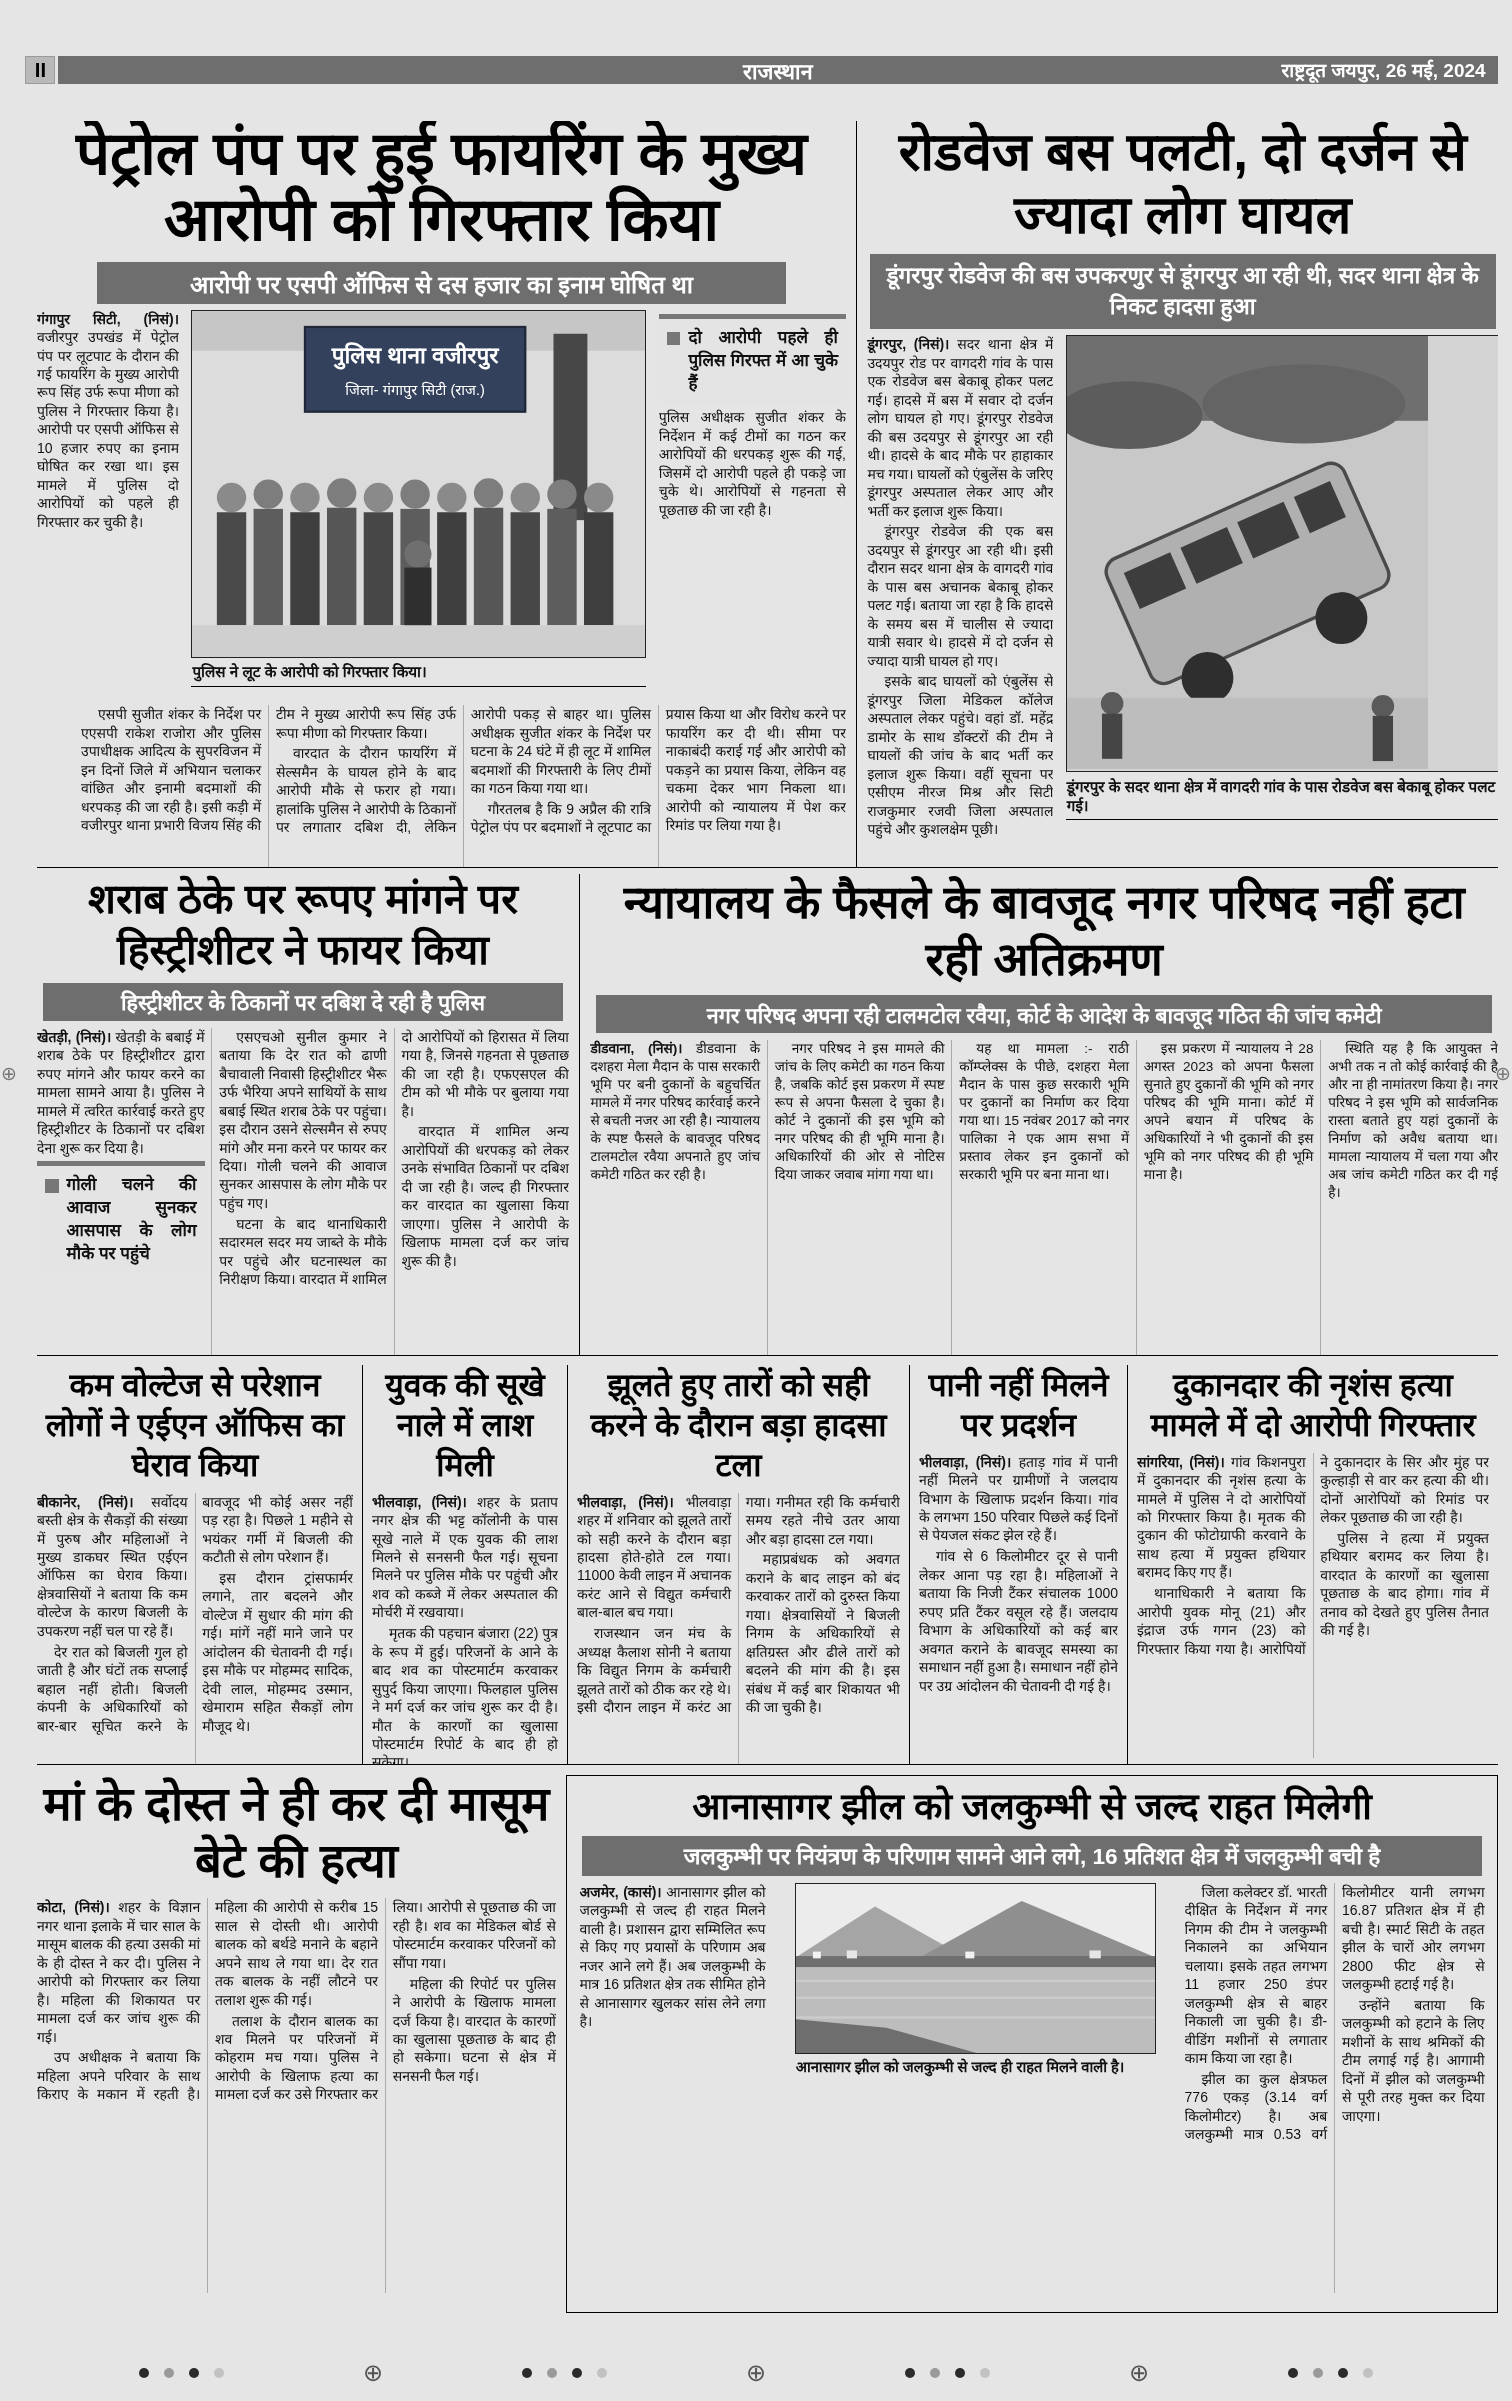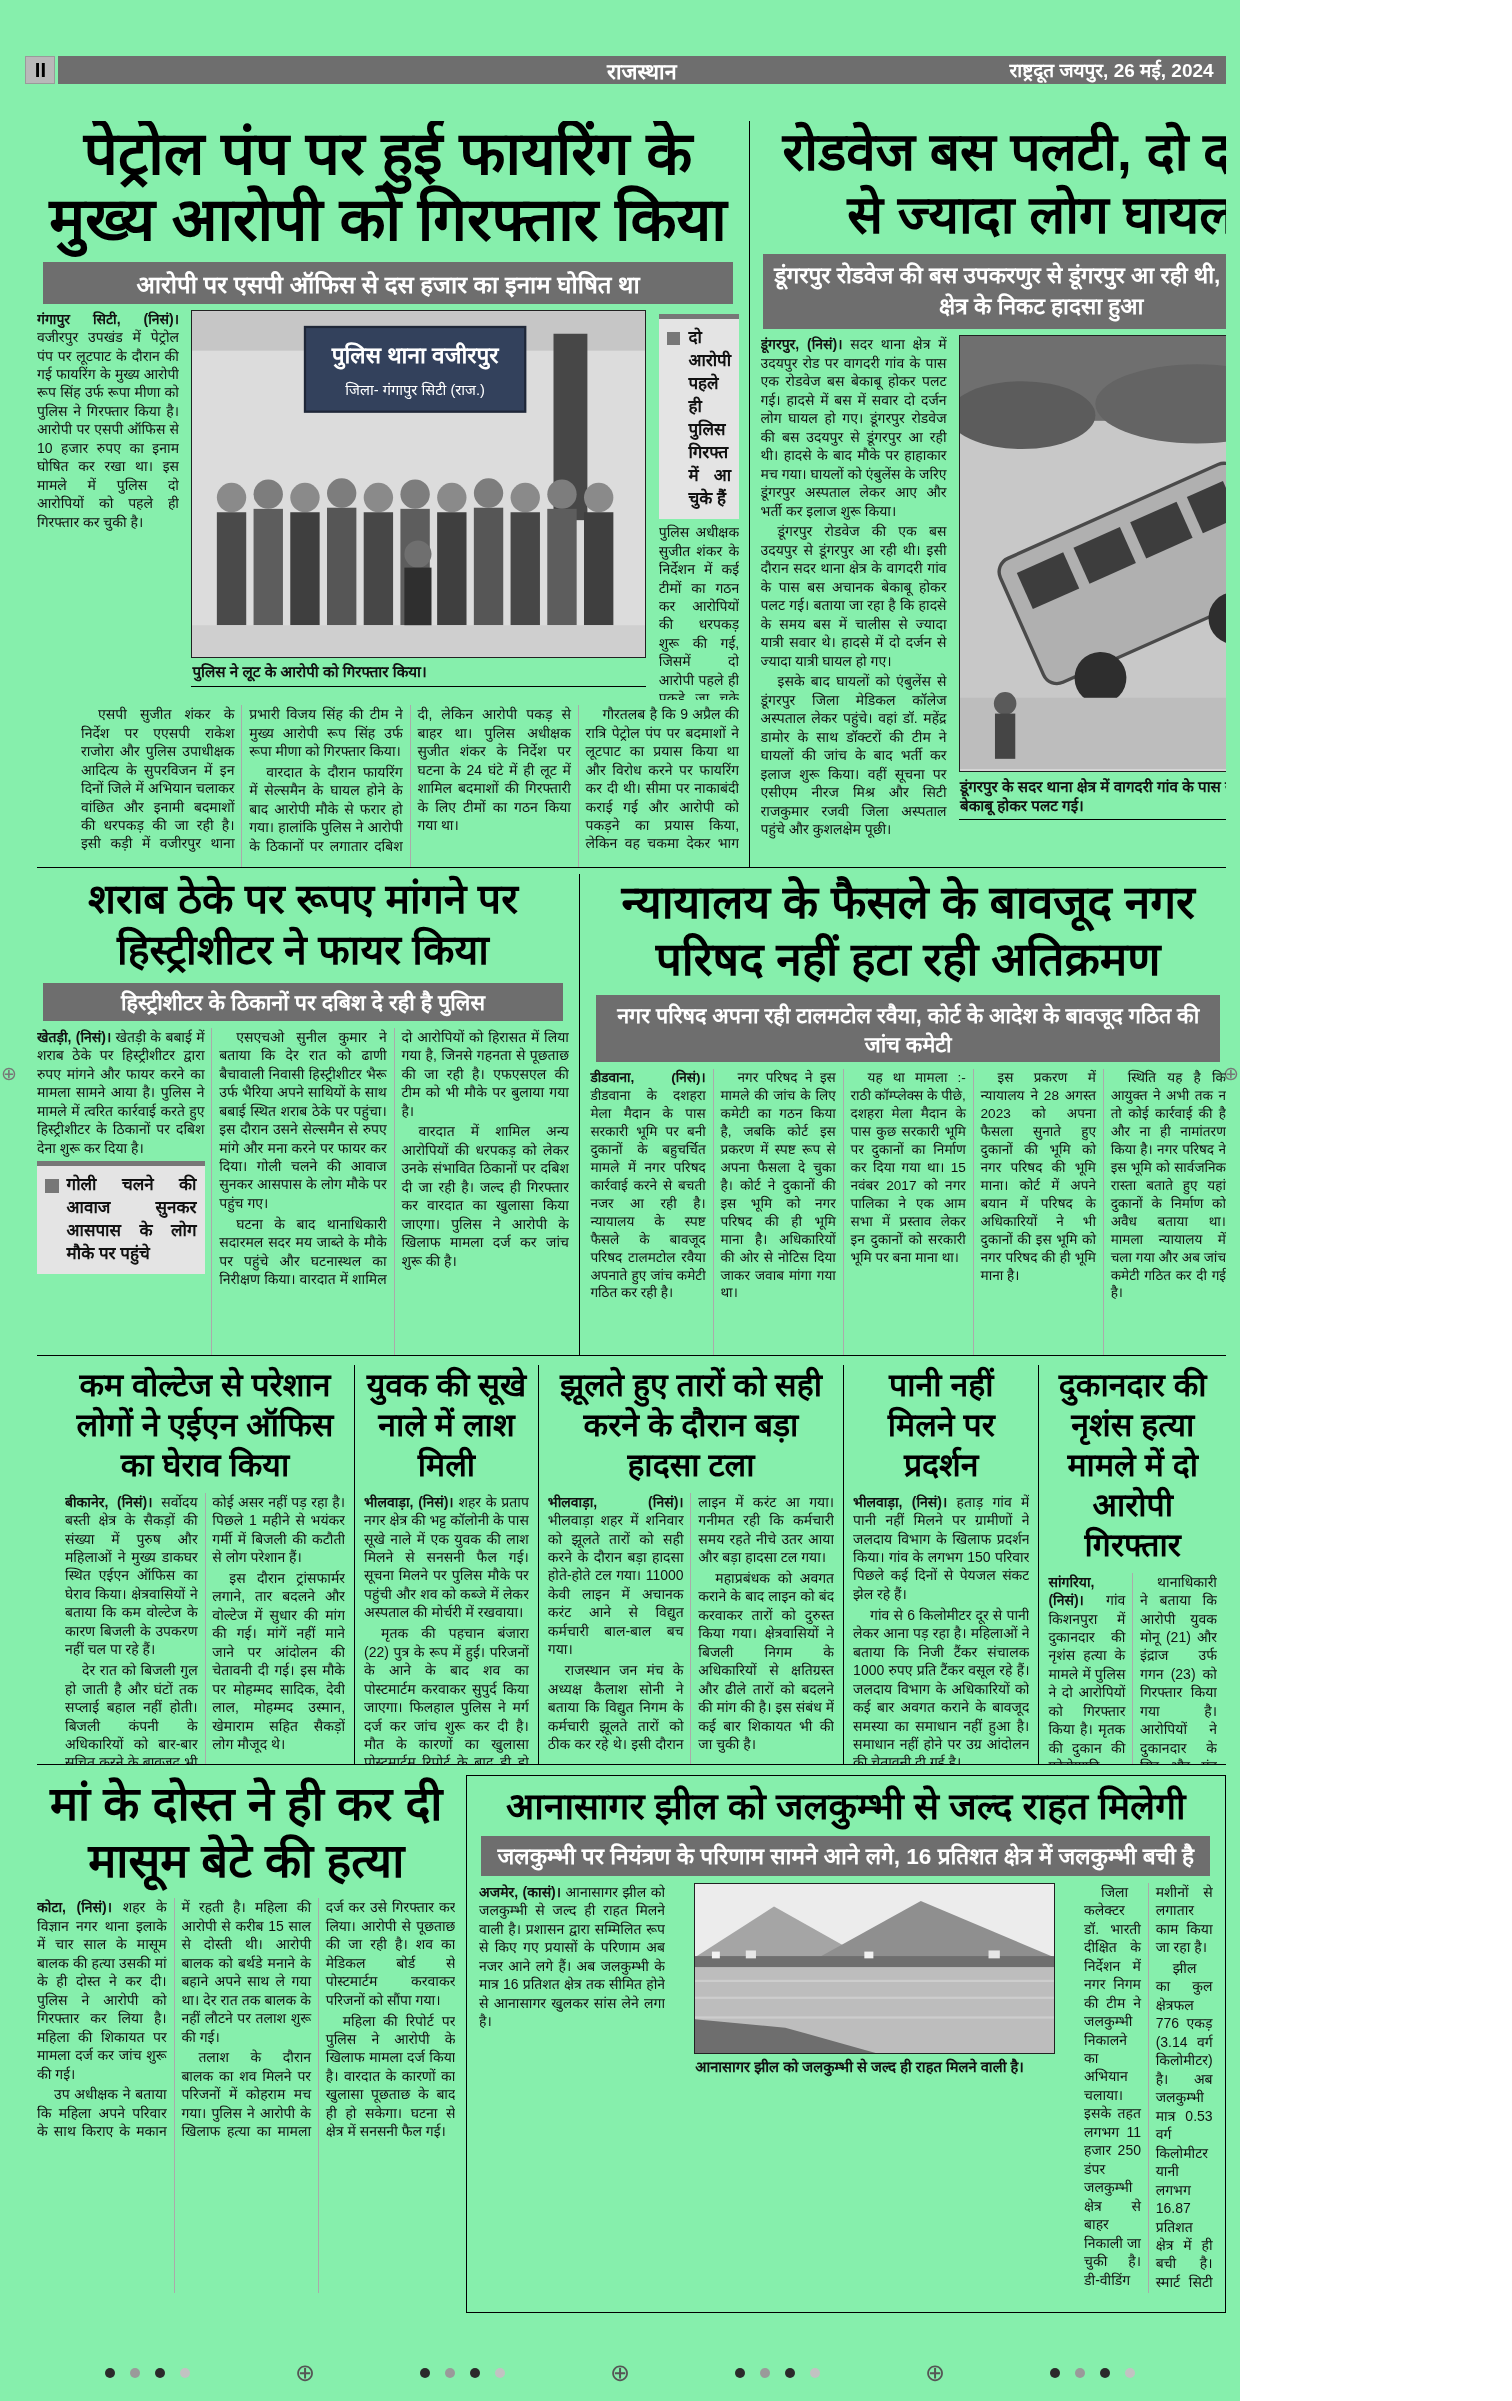--- a/index.html
+++ b/index.html
@@ -1,17 +1,17 @@
 <!DOCTYPE html>
 <html lang="hi" style="font-size:9px"><head>
 <meta charset="utf-8">
 <style>
   html,body{margin:0;padding:0;background:#fff;}
   body{font-family:"Liberation Sans","DejaVu Sans",sans-serif;color:#111;}
-  .page{position:relative;width:1240px;height:2401px;background:#86efac;overflow:hidden;}
+  .page{position:relative;width:1512px;height:2401px;background:#e5e5e5;overflow:hidden;}
 
   
   .masthead{position:absolute;top:56px;left:25.4px;right:14px;height:28px;display:flex;align-items:stretch;}
   .pagebox{width:28px;background:#b9b9b9;color:#000;display:flex;align-items:center;justify-content:center;
            font-weight:bold;font-size:20.3px;border:0.6px solid #9a9a9a;}
   .mastbar{flex:1;background:#6e6e6e;color:#fff;position:relative;display:flex;align-items:center;margin-left:2.3px;}
   .mast-section{position:absolute;left:0;right:0;text-align:center;font-size:21.5px;font-weight:bold;}
   .mast-date{position:absolute;right:12.4px;font-size:19px;font-weight:bold;}
 
   
@@ -62,21 +62,21 @@
   .liquor-bar{margin:6.8px 5.6px;font-size:21.5px;padding:4.5px;}
   .liquor-body{height:327px;}
   .story-court{flex:1;padding-left:10.2px;}
   .story-court h2{font-size:46px;line-height:1.25;}
   .court-bar{margin:6.8px 5.6px;font-size:21.5px;padding:4.5px;}
   .court-body{height:317px;font-size:13.6px;}
 
   
   .band3{height:399px;margin-top:9px;border-bottom:1.7px solid #000;}
   .band3 .st{padding:0 9px;}
-  .band3 .st:first-child{padding-left:0;margin-left:28px;}
+  .band3 .st:first-child{padding-left:0;}
   .band3 h3{font-size:32px;line-height:1.25;margin-bottom:8px;}
   .st-voltage{width:316px;}
   .st-body{width:186px;}
   .st-wires{width:323px;}
   .st-water{width:199px;}
   .st-shop{flex:1;}
   .band3 .body{height:305px;}
 
   
   .band4{height:538px;margin-top:10.2px;}

